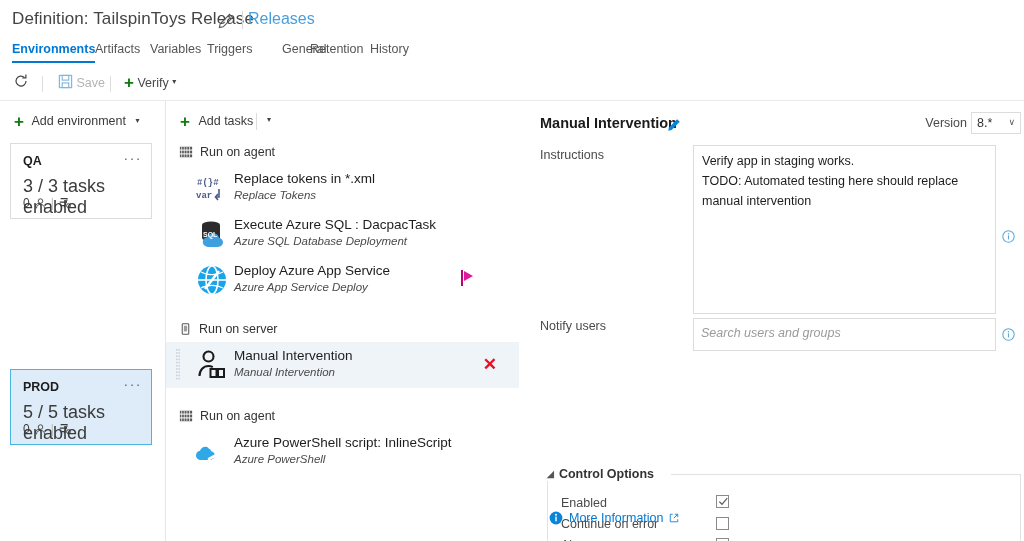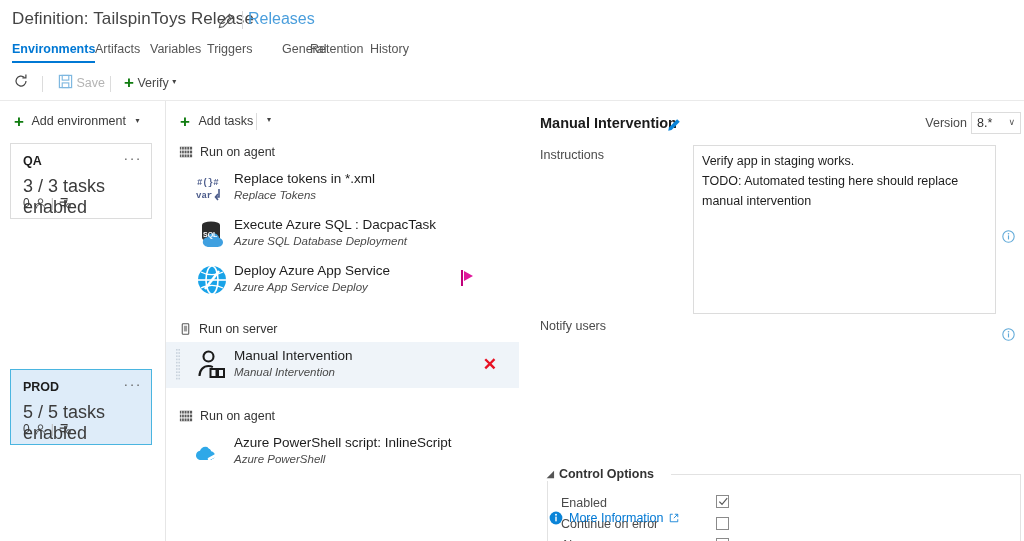--- a/index.html
+++ b/index.html
@@ -358,20 +358,23 @@
       <div class="ta-text">Verify app in staging works.
 TODO: Automated testing here should replace manual intervention</div>
     </div>
     <svg class="info-i" style="left:481px; top:129px;" viewBox="0 0 16 16">
       <circle cx="8" cy="8" r="7" fill="none" stroke="#5fa9d8" stroke-width="1.3"></circle>
       <circle cx="8" cy="4.6" r="1" fill="#5fa9d8"></circle>
       <rect x="7.3" y="6.6" width="1.4" height="5" fill="#5fa9d8"></rect>
     </svg>
 
     <div class="fld-label" style="left:19px; top:218px;">Notify users</div>
+    <div class="fld-box" style="left:172px; top:217px; width:303px; height:33px;">
+      <div class="ph-text">Search users and groups</div>
+    </div>
     <svg class="info-i" style="left:481px; top:227px;" viewBox="0 0 16 16">
       <circle cx="8" cy="8" r="7" fill="none" stroke="#5fa9d8" stroke-width="1.3"></circle>
       <circle cx="8" cy="4.6" r="1" fill="#5fa9d8"></circle>
       <rect x="7.3" y="6.6" width="1.4" height="5" fill="#5fa9d8"></rect>
     </svg>
 
     <div class="co-line-left"></div>
     <div class="co-line-top"></div>
 
     <div class="co-line-right"></div>

